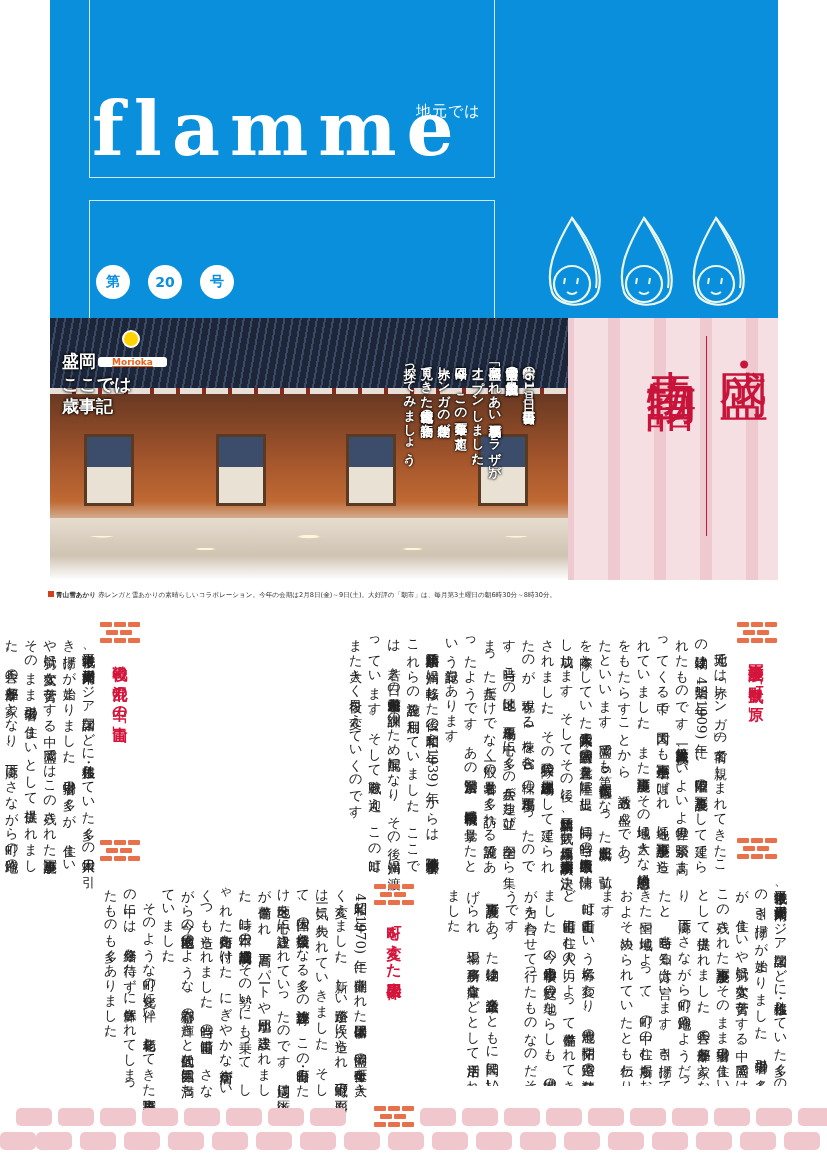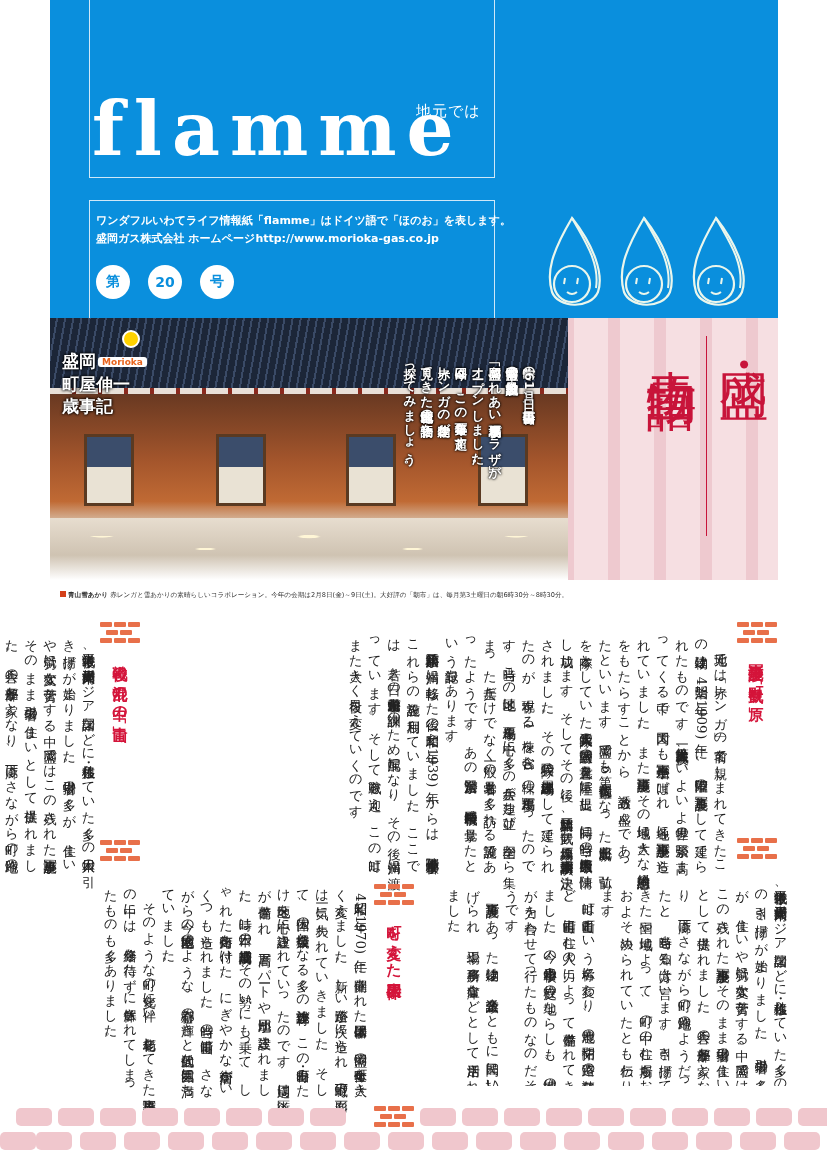--- a/index.html
+++ b/index.html
@@ -36,37 +36,37 @@
             background: linear-gradient(180deg, #3b4d6b 0 45%, #e9e2d4 45% 100%); }
   .snow { position: absolute; left: 0; top: 200px; width: 100%; height: 62px;
           background: radial-gradient(ellipse at 10% 30%, #fff6d6 0 8px, transparent 12px),
                       radial-gradient(ellipse at 30% 50%, #fff6d6 0 8px, transparent 12px),
                       radial-gradient(ellipse at 50% 30%, #fff6d6 0 8px, transparent 12px),
                       radial-gradient(ellipse at 70% 50%, #fff6d6 0 8px, transparent 12px),
                       radial-gradient(ellipse at 90% 30%, #fff6d6 0 8px, transparent 12px),
                       linear-gradient(180deg, #e7ddcf 0%, #cfc3b2 60%, #ffffff 100%); }
   .series { position: absolute; left: 12px; top: 32px; font-family: "DejaVu Sans", sans-serif; font-weight: bold;
             color: #fff; font-size: 17px; line-height: 22px; text-shadow: 0 0 3px #000, 0 0 3px #000; }
-  .series .morioka { color: #e8641e; font-size: 9px; background: #fff; padding: 0 4px; border-radius: 3px;
-                     text-shadow: none; vertical-align: middle; margin-left: 2px; }
+  .series .morioka { color: #e8641e; font-size: 9px; background: #fff; padding: 0 14px; border-radius: 3px;
+                     text-shadow: none; vertical-align: middle; margin-left: 2px; text-decoration: underline; }
   .lamp { position: absolute; left: 72px; top: 12px; width: 18px; height: 18px; border-radius: 50%;
           background: #ffd200; border: 2px solid #fff; }
   .lead { position: absolute; top: 40px; writing-mode: vertical-rl; font-family: "DejaVu Sans", sans-serif;
           font-weight: bold; color: #fff; font-size: 12.5px; line-height: 17px; text-shadow: 0 0 3px #000, 0 0 2px #000; }
 
   
   .pink { position: absolute; left: 568px; top: 318px; width: 210px; height: 262px; background: #eec9cf;
           background-image: repeating-linear-gradient(90deg, transparent 0 6px, #f6dfe2 6px 40px, transparent 40px 46px); }
   .title-main { position: absolute; top: 330px; writing-mode: vertical-rl; color: #c8143a; font-family: "DejaVu Sans", sans-serif;
                 font-size: 50px; line-height: 60px; letter-spacing: 4px; }
   .title-rule { position: absolute; left: 706px; top: 336px; width: 1px; height: 200px; background: #c8143a; }
 
   
   .caption { position: absolute; left: 48px; top: 588px; font-family: "DejaVu Sans", sans-serif; font-size: 6.6px;
-             line-height: 14px; color: #333; white-space: nowrap; margin-left: 12px; }
+             line-height: 14px; color: #333; white-space: nowrap; }
   .caption .sq { display: inline-block; width: 6px; height: 6px; background: #d4401a; margin-right: 2px; }
   .caption .hd { font-weight: bold; }
 
   
   .col { position: absolute; writing-mode: vertical-rl; font-family: "DejaVu Serif", serif; font-size: 13.2px;
          line-height: 19.2px; color: #222; text-align: justify; }
   .heading { position: absolute; writing-mode: vertical-rl; font-family: "DejaVu Sans", sans-serif; font-weight: bold;
              font-size: 15px; letter-spacing: 1px; color: #d4143a; }
   .brick { position: absolute; width: 40px; height: 22px; }
   .brick span { position: absolute; height: 5px; background: #e8704a; border-radius: 1px; }
@@ -76,24 +76,20 @@
   .bottom-row span { position: absolute; top: 0; width: 36px; height: 18px; border-radius: 5px; background: #f0c7cd; }
 </style>
 </head>
 <body>
 
 <div class="header">
   <div class="title-frame"></div>
   <div class="logo">flamme</div>
   <div class="logo-kana">地元では</div>
   <div class="info-frame"></div>
-  <div class="tagline">
-    <div>ワンダフルいわてライフ情報紙「flamme」はドイツ語で「ほのお」を表します。</div>
-    <div>盛岡ガス株式会社 ホームページhttp://www.morioka-gas.co.jp</div>
-  </div>
   <div class="issue">
     <div class="issue-badge">第</div>
     <div class="issue-badge">20</div>
     <div class="issue-badge">号</div>
   </div>
   <div class="flames">
     <svg class="flame" viewBox="0 0 64 100">
       <path d="M30 6 C10 40 4 60 10 80 C16 96 48 98 56 80 C62 62 52 34 30 6 Z" fill="none" stroke="#eaf6ec" stroke-width="2.2"></path>
       <path d="M30 6 C42 28 58 50 54 76" fill="none" stroke="#eaf6ec" stroke-width="2"></path>
       <circle cx="30" cy="72" r="18" fill="none" stroke="#eaf6ec" stroke-width="2.2"></circle>
@@ -121,21 +117,21 @@
   <div class="roof"></div>
   <div class="eave"></div>
   <div class="window" style="left:34px"></div>
   <div class="window" style="left:166px"></div>
   <div class="window" style="left:296px"></div>
   <div class="window" style="left:428px"></div>
   <div class="snow"></div>
   <div class="lamp"></div>
   <div class="series">
     <div><span>盛岡</span><span class="morioka">Morioka</span></div>
-    <div>町屋伸一</div>
+    <div>ここでは</div>
     <div>歳事記</div>
   </div>
   <div class="lead" style="left:352px; height:215px;">
     <span>昨年の6月1日、青山二丁目に</span><br>
     <span>盛岡市の多目的施設</span><br>
     <span>「盛岡ふれあい覆馬場プラザ」が</span><br>
     <span>オープンしました。</span><br>
     <span>今回は、この築百年を超す</span><br>
     <span>赤レンガの建物が</span><br>
     <span>見てきた青山地区の物語を</span><br>

